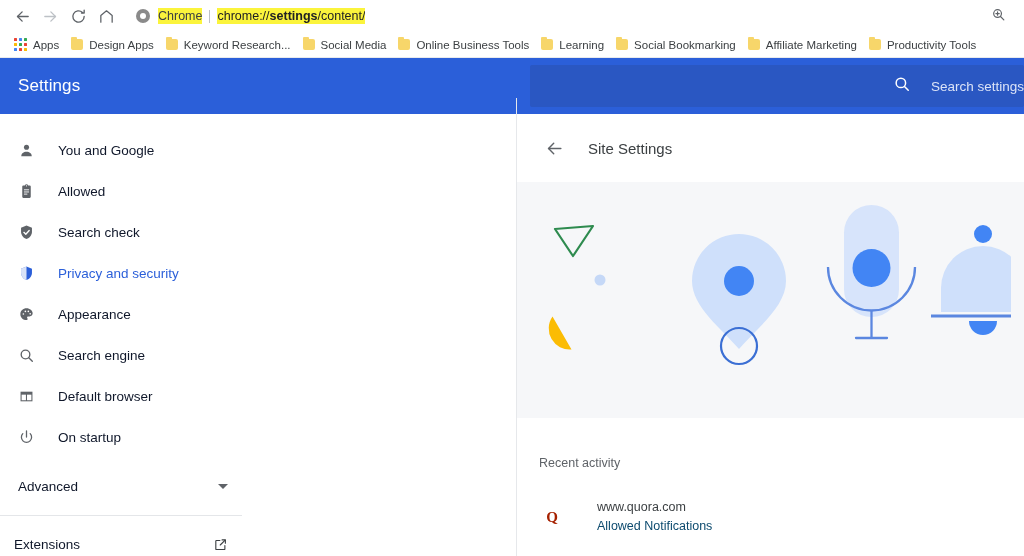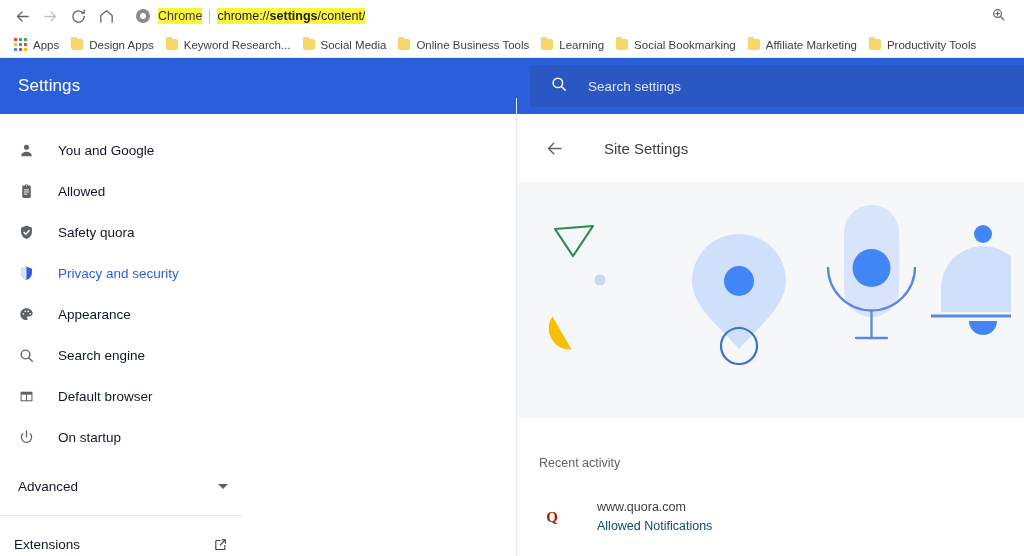--- a/index.html
+++ b/index.html
@@ -152,20 +152,21 @@
     align-items: center;
   }
   .search-box {
     flex: 1 1 auto;
     height: 42px;
     background: #2a57c2;
     display: flex;
     align-items: center;
     padding-left: 20px;
     border-radius: 2px;
+    justify-content: flex-end;
   }
   .search-ph {
     font-size: 13.5px;
     color: #dbe3f7;
     margin-left: 20px;
   }
 
   .settings-body {
     flex: 1 1 auto;
     display: flex;
@@ -250,21 +251,21 @@
   }
   .page-head {
     height: 68px;
     display: flex;
     align-items: center;
     padding-left: 28px;
     flex: 0 0 auto;
   }
   .back-arrow { color: #5f6368; display: flex; }
   .page-title {
-    margin-left: 40px;
+    margin-left: 24px;
     font-size: 15px;
     color: #3c4043;
   }
 
   .hero {
     height: 236px;
     background: #f6f7f9;
     position: relative;
     overflow: hidden;
     flex: 0 0 auto;
@@ -450,21 +451,21 @@
         <span class="menu-label">Allowed</span>
       </div>
 
       <div class="menu-item">
         <span class="menu-icon">
           <svg width="17" height="17" viewBox="0 0 24 24" fill="currentColor">
             <path d="M12 2.2 4.3 5.4v5.5c0 4.6 3.3 8.9 7.7 10.1 4.4-1.2 7.7-5.5 7.7-10.1V5.4z"></path>
             <polyline points="8.3,11.8 11,14.4 15.8,9.2" fill="none" stroke="#fff" stroke-width="1.9" stroke-linecap="round" stroke-linejoin="round"></polyline>
           </svg>
         </span>
-        <span class="menu-label">Safety quora</span>
+        <span class="menu-label">Search check</span>
       </div>
 
       <div class="menu-item active">
         <span class="menu-icon">
           <svg width="17" height="17" viewBox="0 0 24 24">
             <path d="M12 2.2 4.3 5.4v5.5c0 4.6 3.3 8.9 7.7 10.1 4.4-1.2 7.7-5.5 7.7-10.1V5.4z" fill="#2b5fd9"></path>
             <path d="M12 2.2 4.3 5.4v5.5c0 4.6 3.3 8.9 7.7 10.1z" fill="#ffffff" opacity="0.82"></path>
           </svg>
         </span>
         <span class="menu-label">Privacy and security</span>

